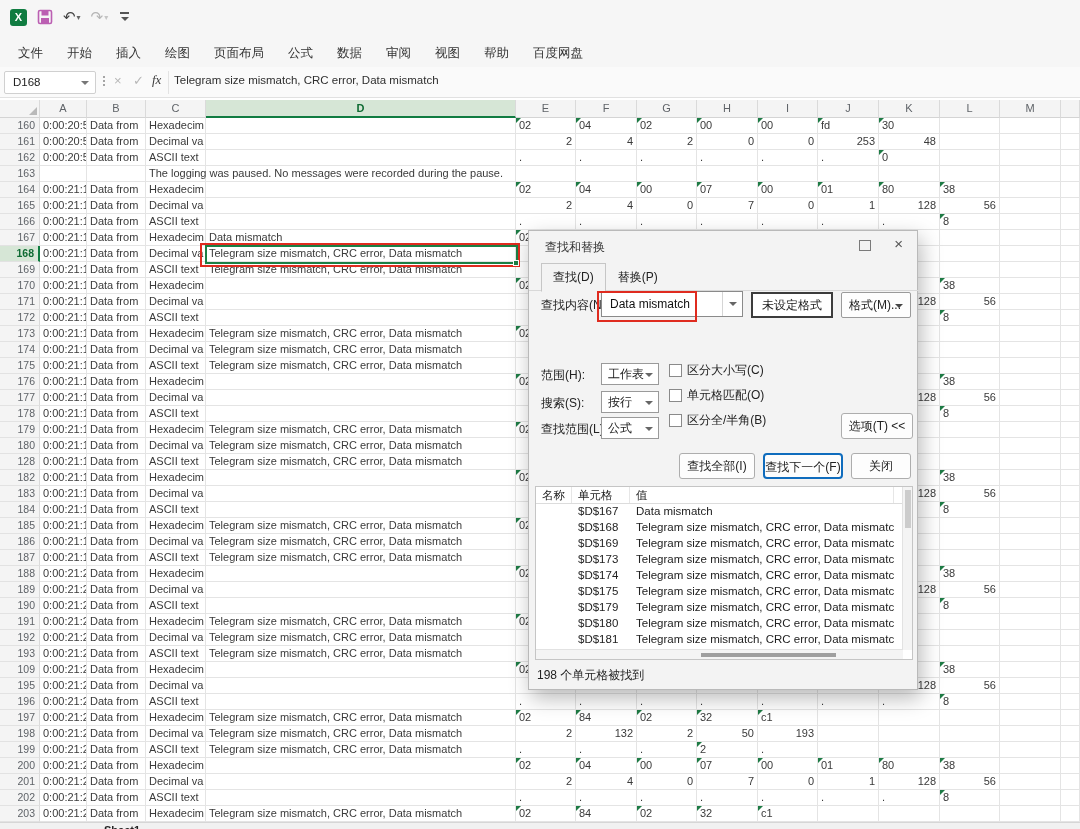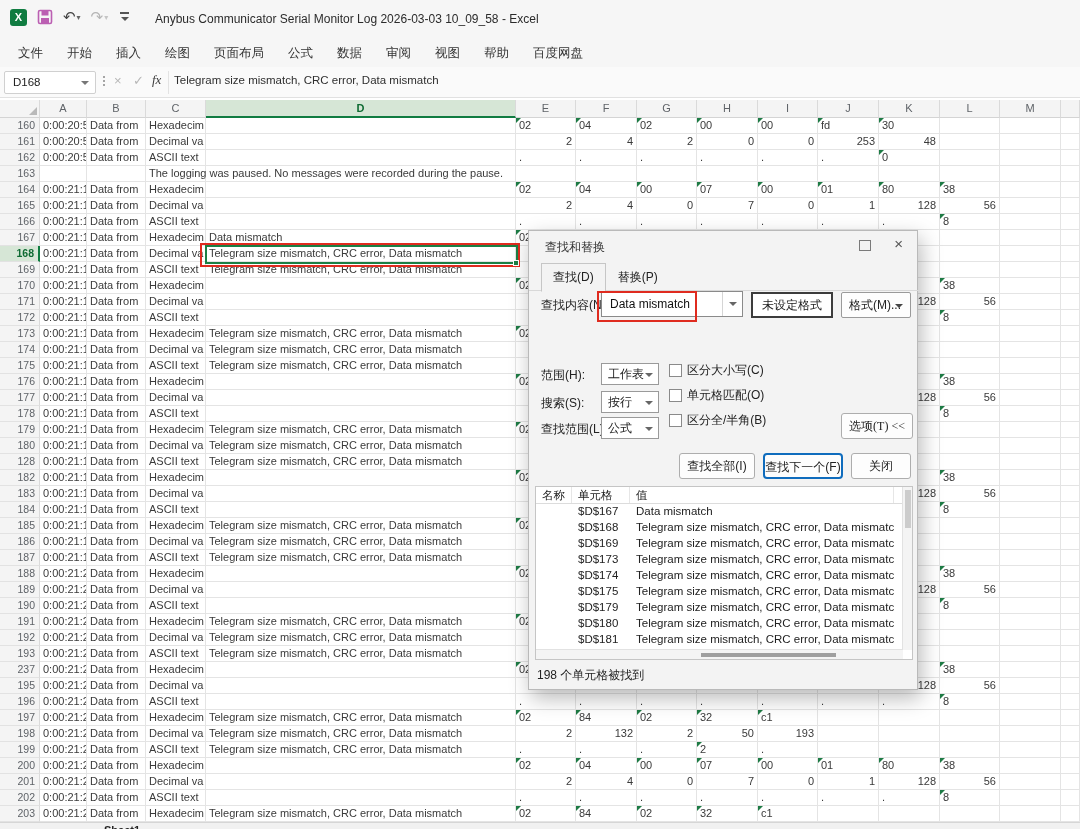--- a/index.html
+++ b/index.html
@@ -103,21 +103,21 @@
   .fmt-btn::after { content:""; position:absolute; right:7px; top:11px; border-left:4px solid transparent;
     border-right:4px solid transparent; border-top:4px solid #444; }
   .dsel { position:absolute; width:58px; height:22px; background:#fff; border:1px solid #9a9a9a;
     line-height:20px; padding-left:6px; }
   .dsel::after { content:""; position:absolute; right:5px; top:9px; border-left:4px solid transparent;
     border-right:4px solid transparent; border-top:4px solid #666; }
   .chk { position:absolute; display:flex; align-items:center; gap:5px; }
   .chk .box { width:13px; height:13px; background:#fff; border:1px solid #8a8a8a; }
   .btn { position:absolute; background:#fdfdfd; border:1px solid #adadad; border-radius:3px;
     text-align:center; color:#222; }
-  .btn-opt { left:312px; top:182px; width:72px; height:26px; line-height:24px;font-family:Liberation Serif, serif; }
+  .btn-opt { left:312px; top:182px; width:72px; height:26px; line-height:24px; }
   .btn-findall { left:150px; top:222px; width:76px; height:26px; line-height:24px; }
   .btn-findnext { left:234px; top:222px; width:80px; height:26px; line-height:24px;
     border:2px solid #0f6cbd; border-radius:4px; }
   .btn-close { left:322px; top:222px; width:60px; height:26px; line-height:24px; }
   .results { position:absolute; left:6px; top:255px; width:378px; height:174px; background:#fff;
     border:1px solid #c5c5c5; overflow:hidden; }
   .res-head { display:flex; height:17px; border-bottom:1px solid #dcdcdc; }
   .res-head div { font-size:11.5px; color:#222; padding-left:6px; line-height:16px;
     border-right:1px solid #e6e6e6; overflow:hidden; white-space:nowrap; }
   .res-row { display:flex; height:16px; }
@@ -140,21 +140,20 @@
       <div class="excel-ic">X</div>
       <svg class="glyph" width="16" height="16" viewBox="0 0 16 16">
         <rect x="1.5" y="1.5" width="13" height="13" rx="1.5" fill="none" stroke="#bb5fb2" stroke-width="1.6"></rect>
         <rect x="4.5" y="2" width="7" height="4.5" fill="#bb5fb2"></rect>
         <rect x="4" y="9" width="8" height="5" fill="#bb5fb2"></rect>
       </svg>
       <div class="ic-btn">↶<span class="mini">▾</span></div>
       <div class="ic-btn ic-disabled">↷<span class="mini">▾</span></div>
       <div class="qat-dd"></div>
     </div>
-    <div class="win-title">Anybus Communicator Serial Monitor Log 2026-03-03 10_09_58 - Excel</div>
   </div>
 
   <div class="ribbon" id="ribbon">
       <div class="rtab">文件</div>
       <div class="rtab">开始</div>
       <div class="rtab">插入</div>
       <div class="rtab">绘图</div>
       <div class="rtab">页面布局</div>
       <div class="rtab">公式</div>
       <div class="rtab">数据</div>
@@ -771,21 +770,21 @@
         <div class="cell" style="width: 60px;"></div>
         <div class="cell" style="width: 61px;"></div>
         <div class="cell" style="width: 60px;"></div>
         <div class="cell" style="width: 61px;"></div>
         <div class="cell" style="width: 61px;"></div>
         <div class="cell" style="width: 60px;"></div>
         <div class="cell" style="width: 61px;"></div>
         <div class="cell" style="width: 19px;"></div>
       </div>
       <div class="g-row">
-        <div class="rh" style="width: 40px;">237</div>
+        <div class="rh" style="width: 40px;">109</div>
         <div class="cell" style="width: 47px;">0:00:21:21.</div>
         <div class="cell" style="width: 59px;">Data from</div>
         <div class="cell" style="width: 60px;">Hexadecim</div>
         <div class="cell" style="width: 310px;"></div>
         <div class="cell" style="width: 60px;">02<span class="tri"></span></div>
         <div class="cell" style="width: 61px;"></div>
         <div class="cell" style="width: 60px;"></div>
         <div class="cell" style="width: 61px;"></div>
         <div class="cell" style="width: 60px;"></div>
         <div class="cell" style="width: 61px;"></div>

